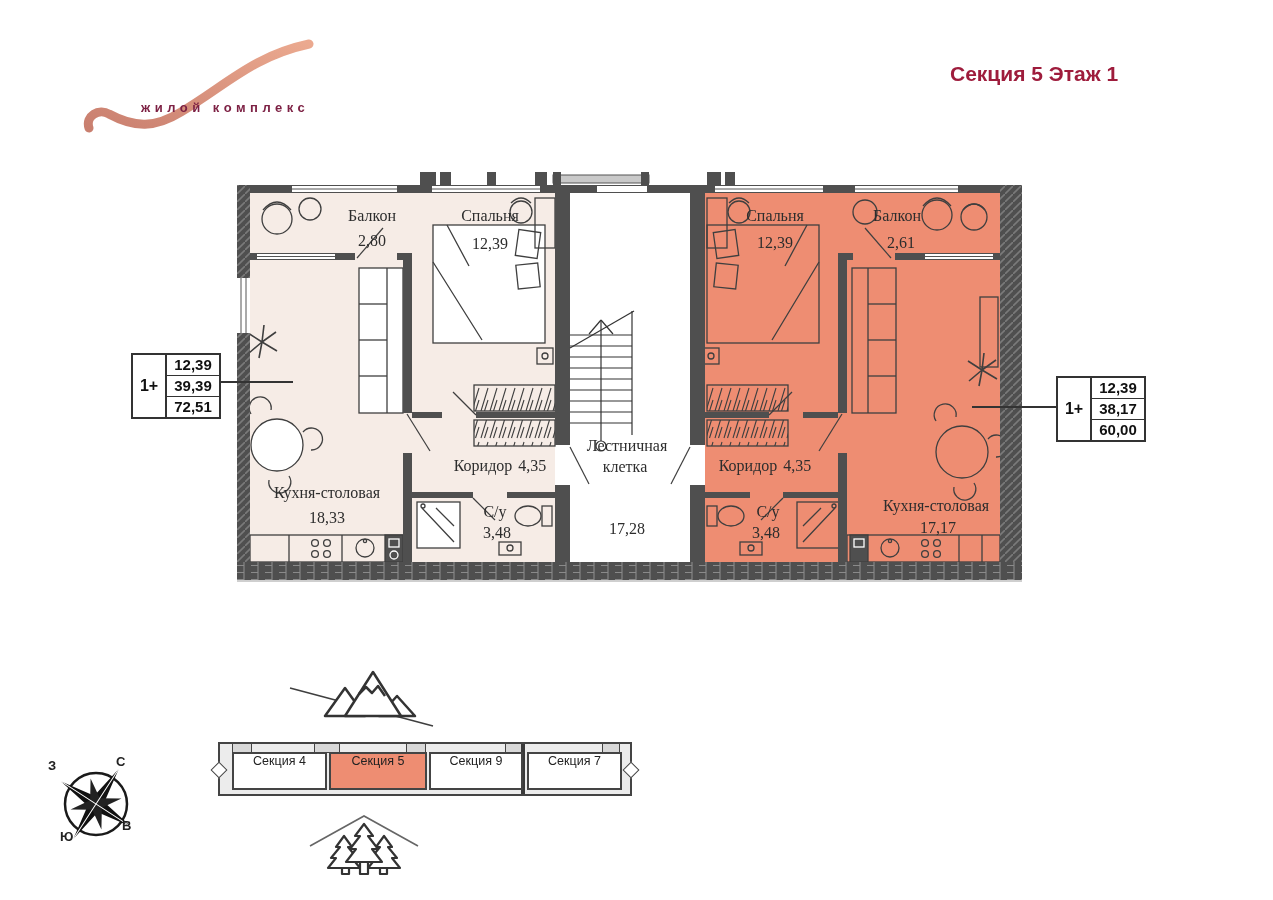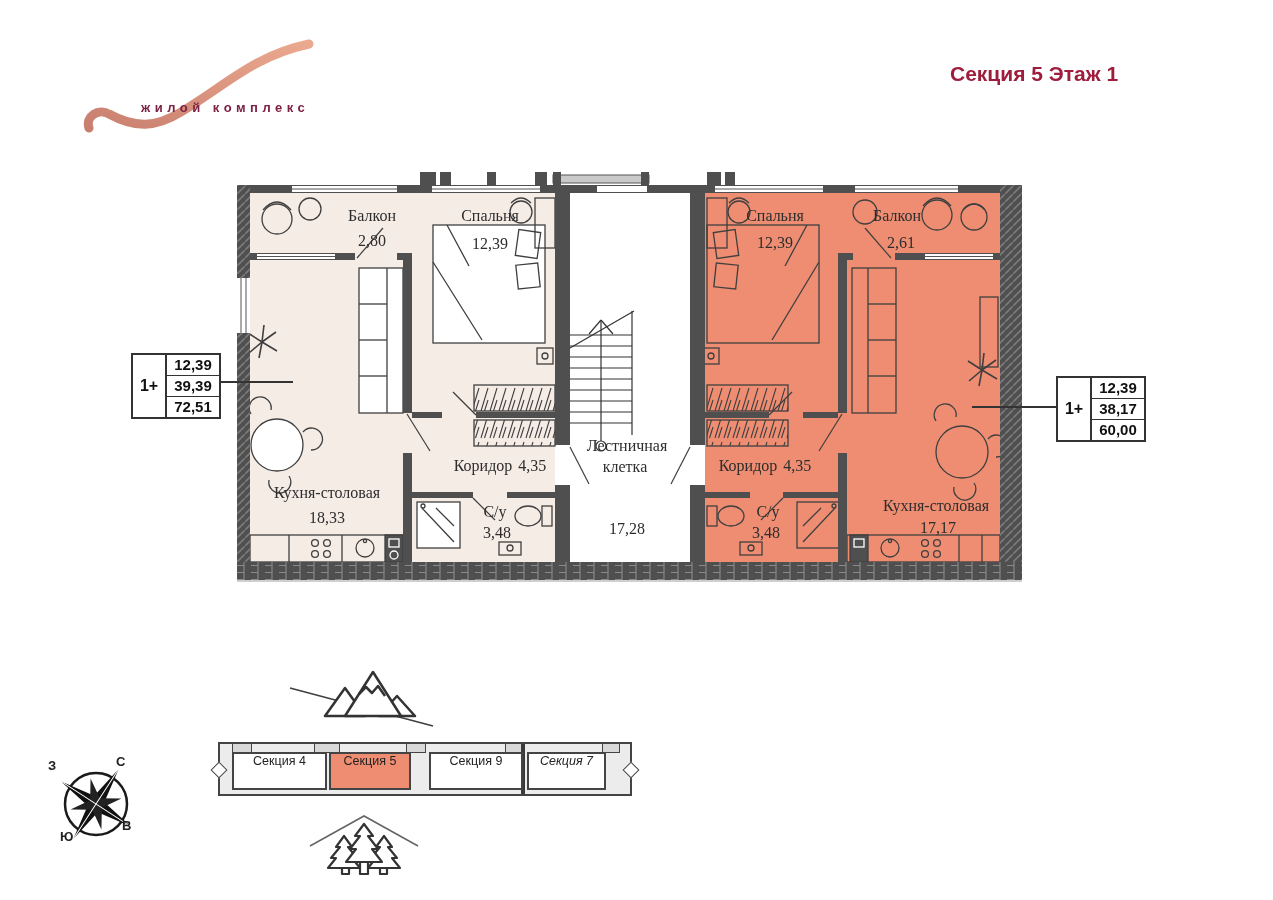--- a/index.html
+++ b/index.html
@@ -382,27 +382,27 @@
   <div class="strip-tab" style="left:94px;width:26px;"></div>
   <div class="strip-tab" style="left:186px;width:20px;"></div>
   <div class="strip-tab" style="left:285px;width:20px;"></div>
   <div class="strip-tab" style="left:382px;width:18px;"></div>
   <div class="strip-divider" style="left:301px;"></div>
   <div class="strip-notch" style="left:-7px;top:20px;"></div>
   <div class="strip-notch" style="right:-7px;top:20px;"></div>
   <div class="strip-cell" style="left:12px;width:95px;">
       <span>Секция 4</span>
     </div>
-  <div class="strip-cell highlight" style="left:109px;width:82px;">
+  <div class="strip-cell highlight" style="left:109px;width:98px;">
       <span>Секция 5</span>
     </div>
   <div class="strip-cell" style="left:209px;width:94px;">
       <span>Секция 9</span>
     </div>
-  <div class="strip-cell" style="left:307px;width:79px;font-style:italic;">
+  <div class="strip-cell" style="left:307px;width:95px;">
       <span>Секция 7</span>
     </div>
 </div>
 
 <svg class="trees" width="125" height="75">
   <path d="M8 40 L62 10 L116 40" stroke="#666" stroke-width="1.6" fill="none"></path>
   <g stroke="#333" stroke-width="2.2" fill="#fff" stroke-linejoin="round">
     <path d="M42 30 L50 41 H46 L55 52 H50 L58 62 H26 L34 52 H29 L38 41 H34 Z"></path>
     <path d="M82 30 L90 41 H86 L95 52 H90 L98 62 H66 L74 52 H69 L78 41 H74 Z"></path>
     <path d="M62 18 L71 30 H66 L76 43 H70 L80 56 H44 L54 43 H48 L58 30 H53 Z"></path>

